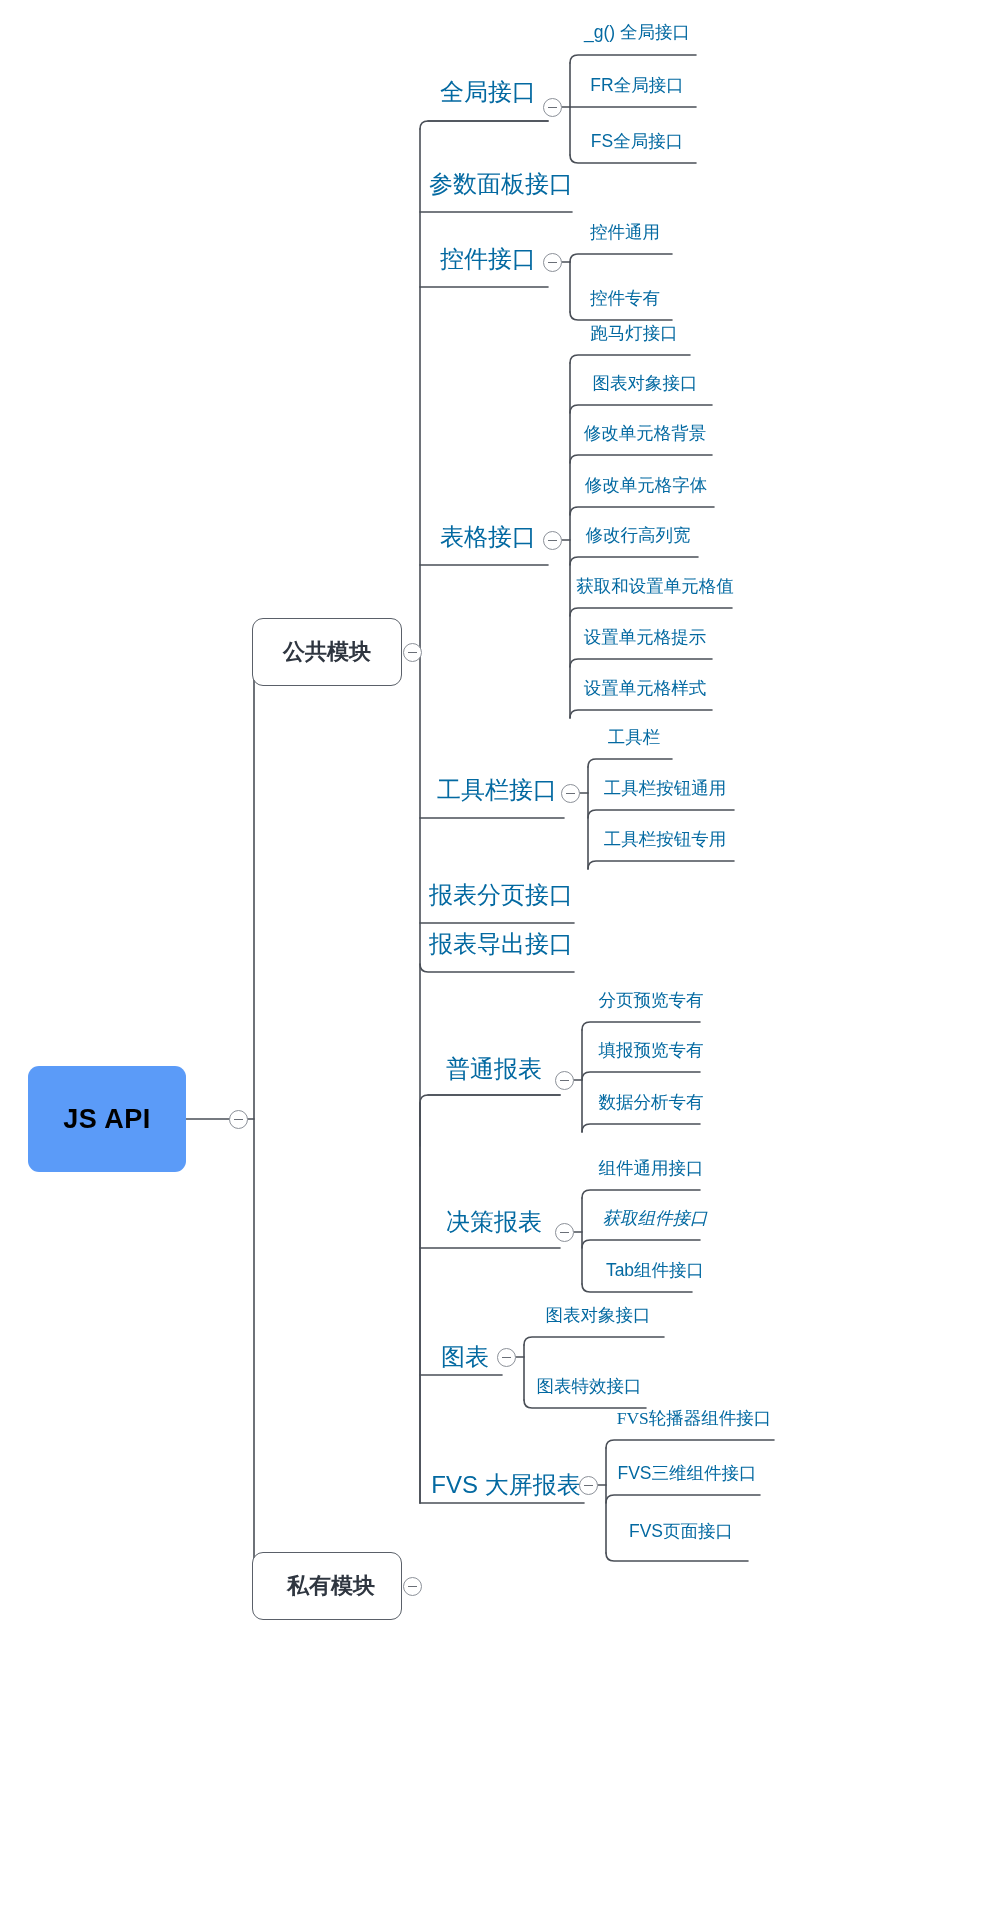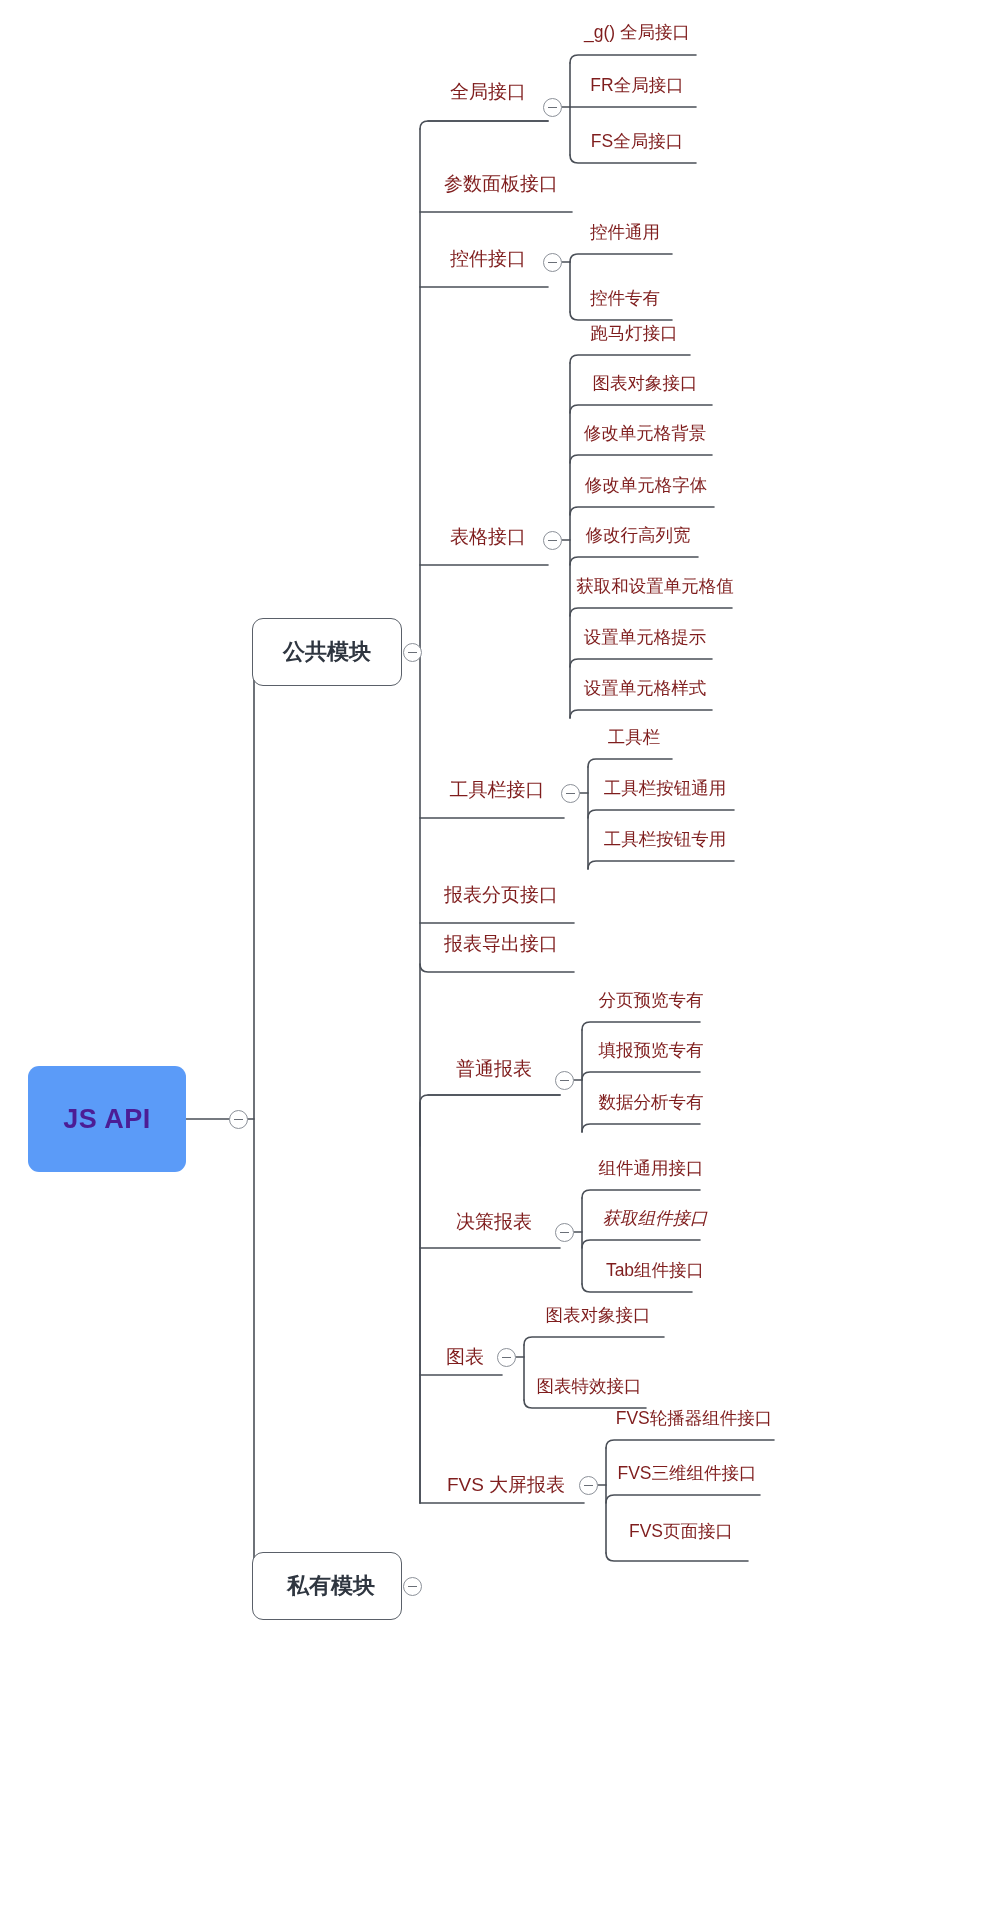--- a/index.html
+++ b/index.html
@@ -29,44 +29,44 @@
     display: flex;
     align-items: center;
     justify-content: center;
     white-space: nowrap;
     color: #2b3340;
   }
   
   .node.root {
     background: #5B9BF8;
     border-radius: 11px;
-    color: #4c1d95;
+    color: #000000;
     font-weight: bold;
     font-size: 27px;
     letter-spacing: 0.5px;
   }
   
   .node.branch {
     background: #ffffff;
     border: 1.6px solid #5a6069;
     border-radius: 11px;
     font-weight: bold;
     font-size: 22px;
     color: #2f3640;
   }
   
   .node.leaf {
     font-size: 17.5px;
-    color: #7f1d1d;
+    color: #0369a1;
     background: transparent;
     border: none;
     justify-content: center;
   }
   .node.leaf.lvl2 {
-    font-size: 19px;
+    font-size: 24px;
   }
   
   .toggle {
     position: absolute;
     width: 19px; height: 19px;
     border: 1.2px solid #8c9199;
     border-radius: 50%;
     background: #ffffff;
     display: flex;
     align-items: center;
@@ -316,21 +316,21 @@
     <span>Tab组件接口</span>
   </div>
 
   <div class="node leaf" style="left:532px; top:1293px; width:132px; height:44px;">
     <span>图表对象接口</span>
   </div>
   <div class="node leaf" style="left:532px; top:1364px; width:114px; height:44px;">
     <span>图表特效接口</span>
   </div>
 
-  <div class="node leaf" style="left:614px; top:1396px; width:160px; height:44px;">
+  <div class="node leaf" style="left:614px; top:1396px; width:160px; height:44px;font-family:Liberation Serif, serif;">
     <span>FVS轮播器组件接口</span>
   </div>
   <div class="node leaf" style="left:614px; top:1451px; width:146px; height:44px;">
     <span>FVS三维组件接口</span>
   </div>
   <div class="node leaf" style="left:614px; top:1509px; width:134px; height:44px;">
     <span>FVS页面接口</span>
   </div>
 
 </div>

